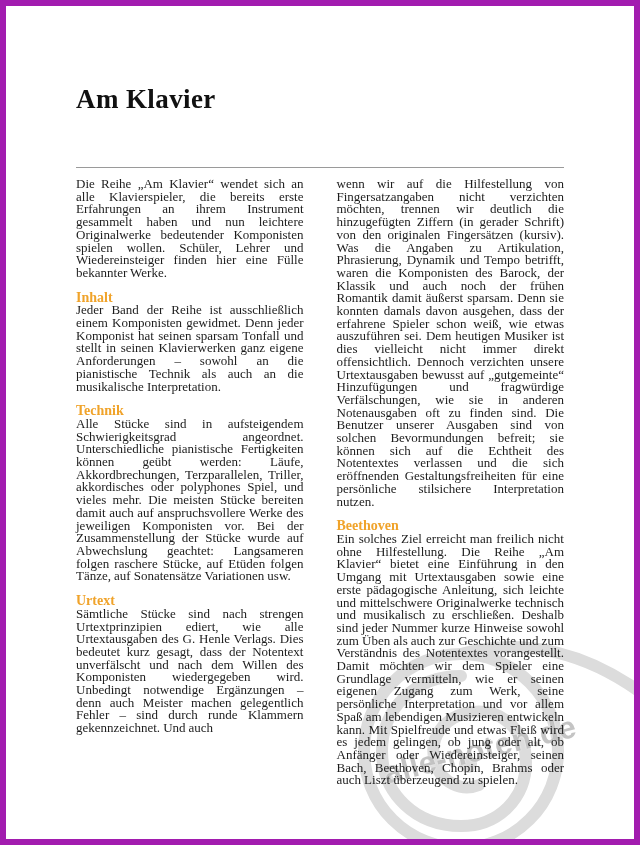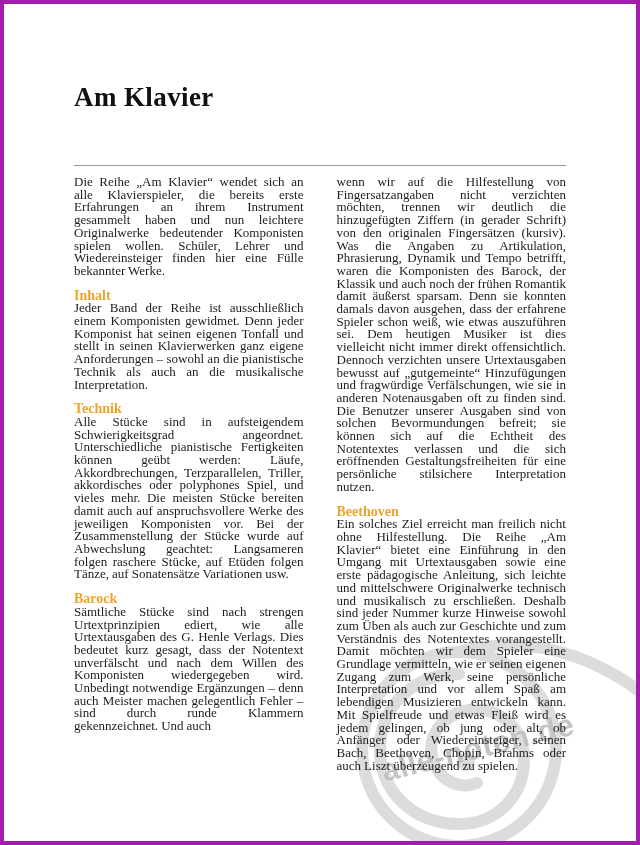--- a/index.html
+++ b/index.html
@@ -1,20 +1,20 @@
 <!DOCTYPE html>
 <html lang="de"><head>
 <meta charset="utf-8">
 <style>
   * { margin: 0; padding: 0; box-sizing: border-box; }
   html, body { background: #fff; }
   body { width: 640px; height: 845px; position: relative; overflow: hidden;
          font-family: "Liberation Serif", "DejaVu Serif", serif; color: #1c1c1c; }
   .page { position: absolute; inset: 0; background: #ffffff;
-          border: 4px solid #a21caf; padding: 0 70px; overflow: hidden; }
+          border: 6px solid #a21caf; padding: 0 70px; overflow: hidden; }
   .title { font-size: 27px; font-weight: bold; letter-spacing: 0.4px;
            margin-top: 78px; color: #111; }
   .rule { border: none; border-top: 1px solid #9a9a9a; margin: 52px 0 10px 0; }
   .columns { display: flex; gap: 33px; position: relative; z-index: 2; }
   .col { flex: 1 1 0; min-width: 0; }
   .body-text { font-size: 13px; line-height: 12.7px; text-align: justify;
                hyphens: auto; -webkit-hyphens: auto; word-spacing: -0.2px; }
   section { margin-top: 12px; }
   .section-heading { font-size: 14px; line-height: 12.7px; font-weight: bold;
                      color: #f0a32a; }
@@ -39,30 +39,30 @@
 
   <hr class="rule">
 
   <div class="columns">
 
     <div class="col">
       <p class="body-text">Die Reihe „Am Klavier“ wendet sich an alle Klavierspieler, die bereits erste Erfahrungen an ihrem Instrument gesammelt haben und nun leichtere Originalwerke bedeutender Komponisten spielen wollen. Schüler, Lehrer und Wiedereinsteiger finden hier eine Fülle bekannter Werke.</p>
 
       <section>
         <h2 class="section-heading">Inhalt</h2>
-        <p class="body-text">Jeder Band der Reihe ist ausschließlich einem Komponisten gewidmet. Denn jeder Komponist hat seinen eigenen Tonfall und stellt in seinen Klavierwerken ganz eigene Anforderungen – sowohl an die pianistische Technik als auch an die musikalische Interpretation.</p>
+        <p class="body-text">Jeder Band der Reihe ist ausschließlich einem Komponisten gewidmet. Denn jeder Komponist hat seinen sparsam Tonfall und stellt in seinen Klavierwerken ganz eigene Anforderungen – sowohl an die pianistische Technik als auch an die musikalische Interpretation.</p>
       </section>
 
       <section>
         <h2 class="section-heading">Technik</h2>
         <p class="body-text">Alle Stücke sind in aufsteigendem Schwierigkeitsgrad angeordnet. Unterschiedliche pianistische Fertigkeiten können geübt werden: Läufe, Akkordbrechungen, Terzparallelen, Triller, akkordisches oder polyphones Spiel, und vieles mehr. Die meisten Stücke bereiten damit auch auf anspruchsvollere Werke des jeweiligen Komponisten vor. Bei der Zusammenstellung der Stücke wurde auf Abwechslung geachtet: Langsameren folgen raschere Stücke, auf Etüden folgen Tänze, auf Sonatensätze Variationen usw.</p>
       </section>
 
       <section>
-        <h2 class="section-heading">Barock</h2>
+        <h2 class="section-heading">Urtext</h2>
         <p class="body-text">Sämtliche Stücke sind nach strengen Urtextprinzipien ediert, wie alle Urtextausgaben des G. Henle Verlags. Dies bedeutet kurz gesagt, dass der Notentext unverfälscht und nach dem Willen des Komponisten wiedergegeben wird. Unbedingt notwendige Ergänzungen – denn auch Meister machen gelegentlich Fehler – sind durch runde Klammern gekennzeichnet. Und auch</p>
       </section>
     </div>
 
     <div class="col">
       <p class="body-text">wenn wir auf die Hilfestellung von Fingersatzangaben nicht verzichten möchten, trennen wir deutlich die hinzugefügten Ziffern (in gerader Schrift) von den originalen Fingersätzen (kursiv). Was die Angaben zu Artikulation, Phrasierung, Dynamik und Tempo betrifft, waren die Komponisten des Barock, der Klassik und auch noch der frühen Romantik damit äußerst sparsam. Denn sie konnten damals davon ausgehen, dass der erfahrene Spieler schon weiß, wie etwas auszuführen sei. Dem heutigen Musiker ist dies vielleicht nicht immer direkt offensichtlich. Dennoch verzichten unsere Urtextausgaben bewusst auf „gutgemeinte“ Hinzufügungen und fragwürdige Verfälschungen, wie sie in anderen Notenausgaben oft zu finden sind. Die Benutzer unserer Ausgaben sind von solchen Bevormundungen befreit; sie können sich auf die Echtheit des Notentextes verlassen und die sich eröffnenden Gestaltungsfreiheiten für eine persönliche stilsichere Interpretation nutzen.</p>
 
       <section>
         <h2 class="section-heading">Beethoven</h2>
         <p class="body-text">Ein solches Ziel erreicht man freilich nicht ohne Hilfestellung. Die Reihe „Am Klavier“ bietet eine Einführung in den Umgang mit Urtextausgaben sowie eine erste pädagogische Anleitung, sich leichte und mittelschwere Originalwerke technisch und musikalisch zu erschließen. Deshalb sind jeder Nummer kurze Hinweise sowohl zum Üben als auch zur Geschichte und zum Verständnis des Notentextes vorangestellt. Damit möchten wir dem Spieler eine Grundlage vermitteln, wie er seinen eigenen Zugang zum Werk, seine persönliche Interpretation und vor allem Spaß am lebendigen Musizieren entwickeln kann. Mit Spielfreude und etwas Fleiß wird es jedem gelingen, ob jung oder alt, ob Anfänger oder Wiedereinsteiger, seinen Bach, Beethoven, Chopin, Brahms oder auch Liszt überzeugend zu spielen.</p>

